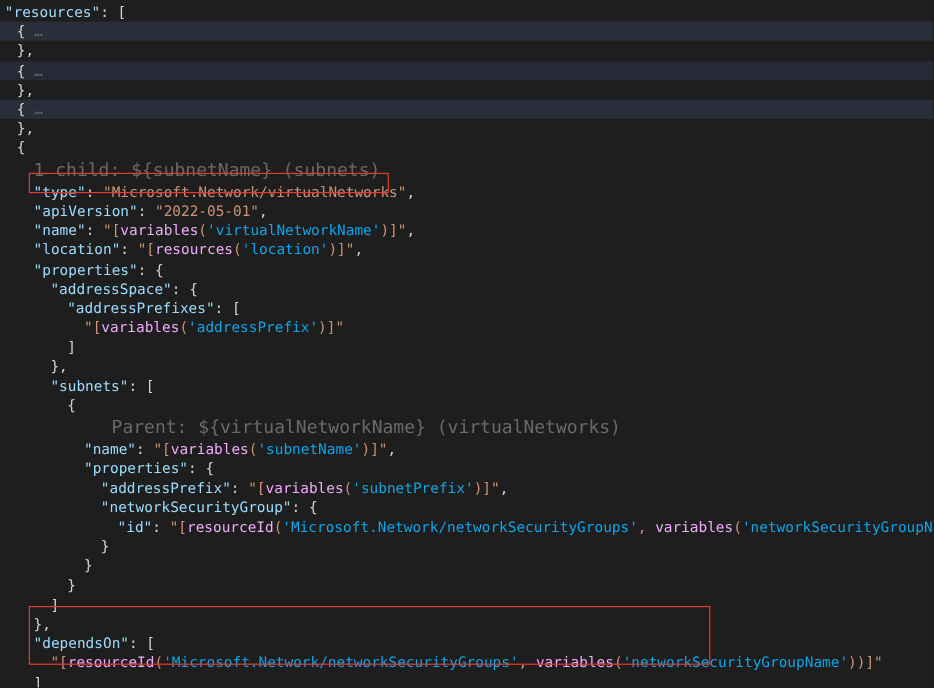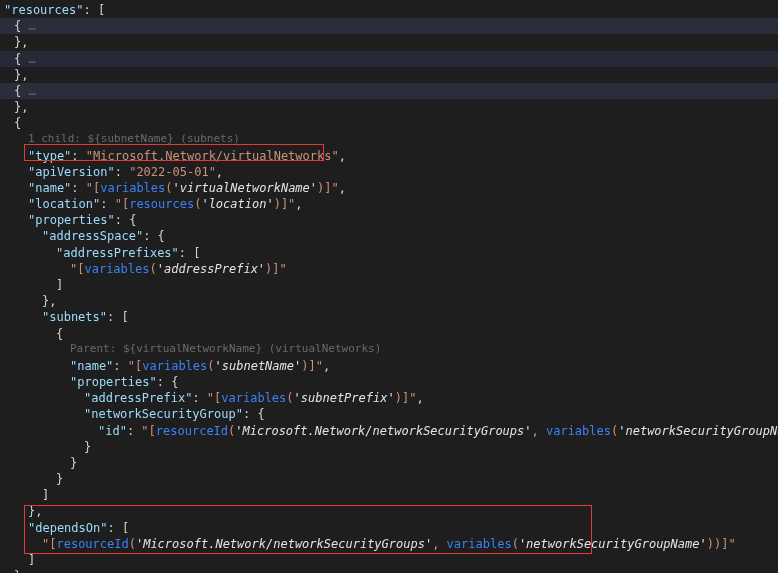--- a/index.html
+++ b/index.html
@@ -23,26 +23,26 @@
       background: #2a2d3a;
     }
     .collapsed-bg-alt {
       background: #262936;
     }
     .key { color: #9cdcfe; }
     .string { color: #ce9178; }
     .punct { color: #d4d4d4; }
     .brace { color: #d4d4d4; }
     .bracket { color: #d4d4d4; }
-    .func { color: #3b82f6; }
-    .param { color: #e5e5e5; font-style: italic; }
+    .func { color: #f0abfc; }
+    .param { color: #0ea5e9; }
     .ellipsis { color: #6a6a6a; }
     .hint {
       color: #6a6a6a;
-      font-size: 11px;
+      font-size: 15px;
       padding-left: 28px;
     }
     .redbox {
       border: 1px solid #e53935;
       position: absolute;
       pointer-events: none;
     }
     .container { position: relative; }
     .ind1 { padding-left: 14px; }
     .ind2 { padding-left: 28px; }
@@ -89,21 +89,21 @@
 <div class="line ind5"><span class="string">"[</span><span class="func">variables</span><span class="string">(</span><span class="param">'addressPrefix'</span><span class="string">)]"</span></div>
 
 <div class="line ind4"><span class="bracket">]</span></div>
 
 <div class="line ind3"><span class="brace">}</span><span class="punct">,</span></div>
 
 <div class="line ind3"><span class="key">"subnets"</span><span class="punct">: [</span></div>
 
 <div class="line ind4"><span class="brace">{</span></div>
 
-<div class="line hint" style="padding-left:70px">Parent: ${virtualNetworkName} (virtualNetworks)</div>
+<div class="line hint" style="padding-left:93px">Parent: ${virtualNetworkName} (virtualNetworks)</div>
 
 <div class="line ind5"><span class="key">"name"</span><span class="punct">: </span><span class="string">"[</span><span class="func">variables</span><span class="string">(</span><span class="param">'subnetName'</span><span class="string">)]"</span><span class="punct">,</span></div>
 
 <div class="line ind5"><span class="key">"properties"</span><span class="punct">: {</span></div>
 
 <div class="line ind6"><span class="key">"addressPrefix"</span><span class="punct">: </span><span class="string">"[</span><span class="func">variables</span><span class="string">(</span><span class="param">'subnetPrefix'</span><span class="string">)]"</span><span class="punct">,</span></div>
 
 <div class="line ind6"><span class="key">"networkSecurityGroup"</span><span class="punct">: {</span></div>
 
 <div class="line ind7"><span class="key">"id"</span><span class="punct">: </span><span class="string">"[</span><span class="func">resourceId</span><span class="string">(</span><span class="param">'Microsoft.Network/networkSecurityGroups'</span><span class="string">, </span><span class="func">variables</span><span class="string">(</span><span class="param">'networkSecurityGroupName'</span></div>

